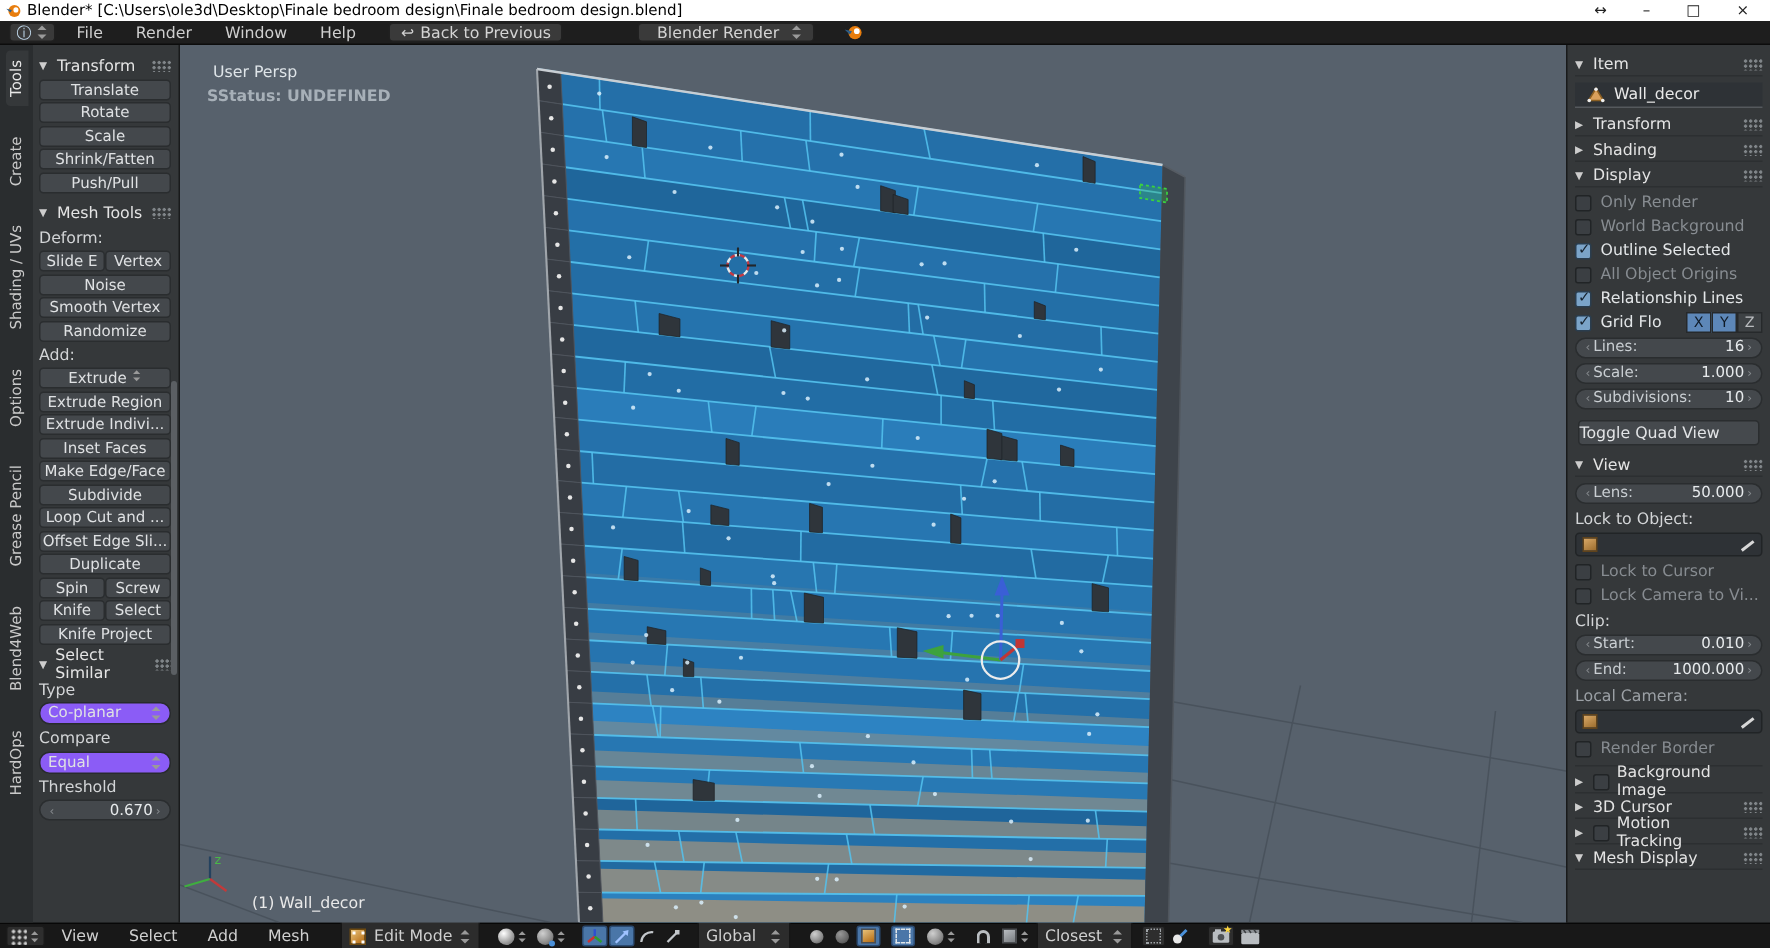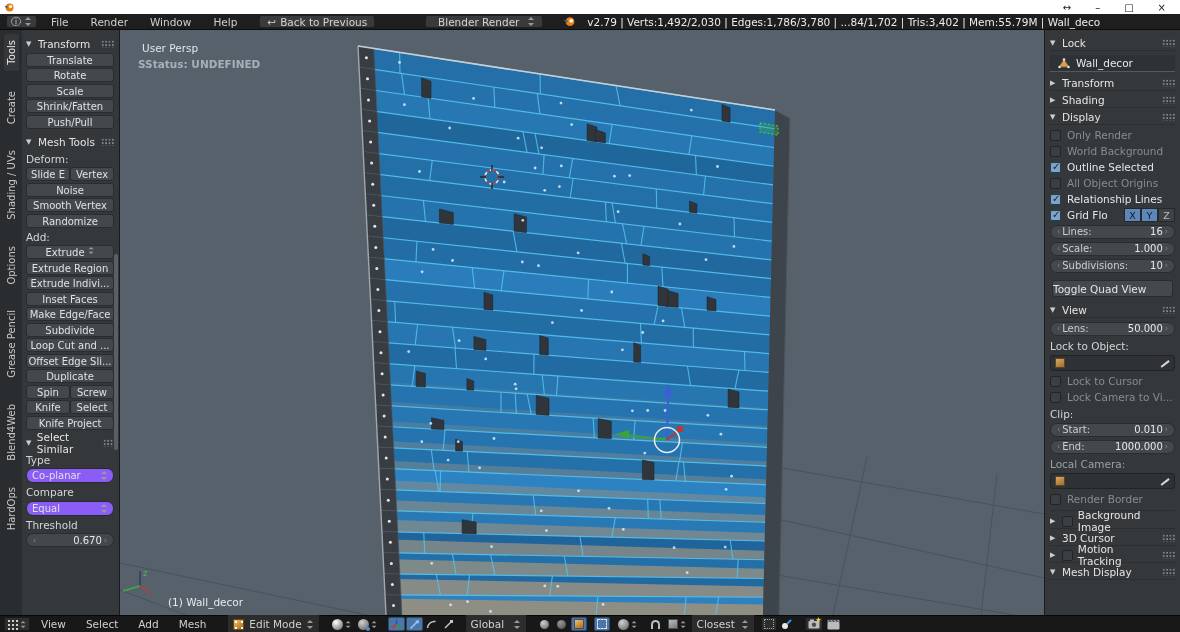--- a/index.html
+++ b/index.html
@@ -119,20 +119,21 @@
 </style>
 </head>
 <body>
 
 <div class="titlebar">
   <svg width="10" height="10" viewBox="0 0 10 10">
     <circle cx="5.6" cy="5.4" r="4" fill="#e87d0d"></circle>
       <circle cx="6.6" cy="4.6" r="1.7" fill="#fff"></circle>
     <path d="M0.2 3.8 L4 4.6 L3 6.4 Z" fill="#2d5f8a"></path>
   </svg>
+  <span class="ttl">Blender* [C:\Users\ole3d\Desktop\Finale bedroom design\Finale bedroom design.blend]</span>
   <div class="win-controls">
     <span>↔</span>
     <span>–</span>
     <span>□</span>
     <span>×</span>
   </div>
 </div>
 
 <div class="topbar">
   <div class="pill" style="padding:0 4px;">
@@ -149,21 +150,20 @@
   </div>
   <div class="pill" style="margin-left:44px; width:118px;text-align:center;">
     <span style="flex:1;">Blender Render</span>
     <span class="updn"></span>
   </div>
   <svg width="12" height="11" viewBox="0 0 12 11" style="margin-left:14px;">
     <circle cx="7" cy="5.7" r="4.4" fill="#e87d0d"></circle>
       <circle cx="8.2" cy="4.8" r="1.9" fill="#fff"></circle>
     <path d="M0 3.6 L5 4.8 L3.6 7 Z" fill="#2d5f8a"></path>
   </svg>
-  <span class="stats">v2.79 | Verts:1,492/2,030 | Edges:1,786/3,780 | ...84/1,702 | Tris:3,402 | Mem:55.79M | Wall_deco</span>
 </div>
 
 <div class="main">
 
   <div class="toolshelf">
     <div class="tabstrip">
       <span class="vtab active">Tools</span>
       <span class="vtab">Create</span>
       <span class="vtab">Shading / UVs</span>
       <span class="vtab">Options</span>
@@ -577,21 +577,21 @@
         <text x="23" y="546" font-size="8.5" fill="#49b849">z</text>
       </svg>
     <span class="ovl vp-view">User Persp</span>
     <span class="ovl vp-status">SStatus: UNDEFINED</span>
     <span class="ovl vp-obj">(1) Wall_decor</span>
   </div>
 
   <div class="props">
     <div class="phead">
       <span class="tri">▼</span>
-      <span>Lock</span>
+      <span>Item</span>
       <span class="grip"></span>
     </div>
     <div class="namefield">
       <svg width="12" height="11" viewBox="0 0 12 11">
         <path d="M1 9 L6 1 L11 9 Z" fill="#d9a05b" stroke="#8a5f22"></path>
         <circle cx="1.5" cy="9" r="1.2" fill="#eee"></circle>
           <circle cx="10.5" cy="9" r="1.2" fill="#eee"></circle>
           <circle cx="6" cy="1.5" r="1.2" fill="#eee"></circle>
       </svg>
       <span>Wall_decor</span>

